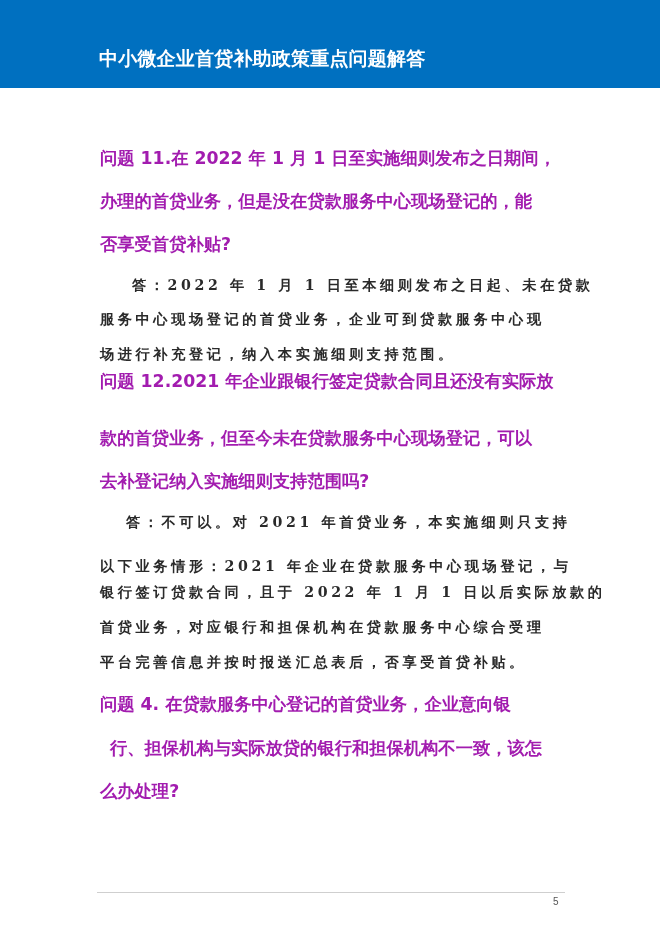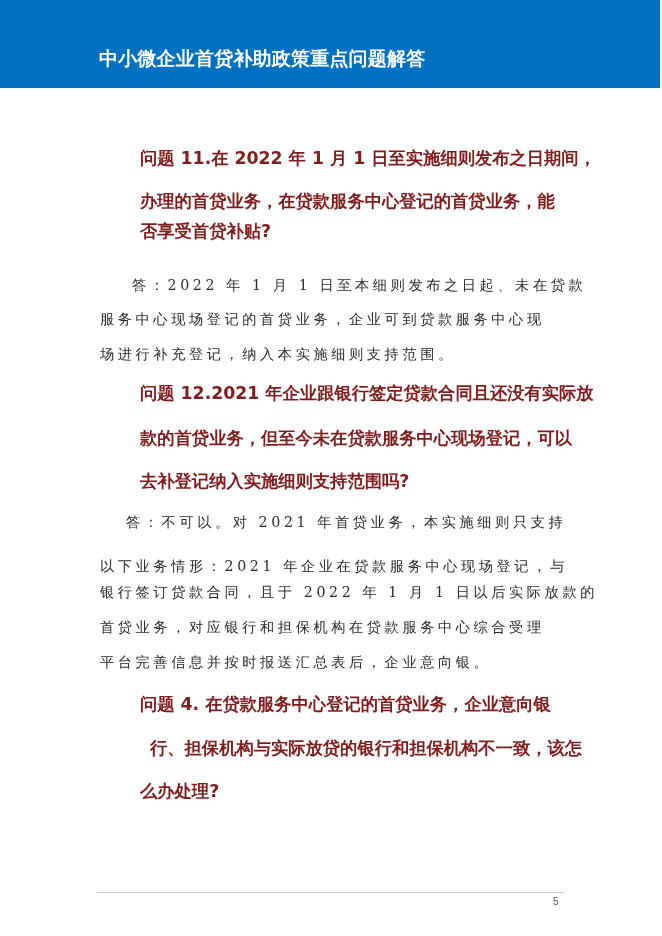--- a/index.html
+++ b/index.html
@@ -9,62 +9,63 @@
     }
     .header {
       position: absolute; left: 0; top: 0; width: 660px; height: 88px; background: #0070c0;
     }
     .header-title {
       position: absolute; left: 99px; top: 46px; font-size: 19px; font-weight: bold;
       color: #ffffff; letter-spacing: 0.2px; white-space: nowrap;
     }
     .content { position: absolute; left: 100px; top: 0; width: 462px; }
     .q-line {
-      position: absolute; left: 0; font-size: 17.3px; font-weight: bold; color: #7f1d1d;
-      white-space: nowrap; line-height: 22px; margin-left: 40px;
+      position: absolute; left: 0; font-size: 17.3px; font-weight: bold; color: #a21caf;
+      white-space: nowrap; line-height: 22px;
     }
     .a-line {
       position: absolute; left: 0; font-size: 14.2px; color: #2a2a2a; white-space: nowrap;
       line-height: 20px; letter-spacing: 3.6px;
       font-family: "DejaVu Serif", "Liberation Serif", serif;
+      font-weight: bold;
     }
     .footer-rule {
       position: absolute; left: 97px; top: 892px; width: 468px; height: 1px; background: #cfcfcf;
     }
     .page-number {
       position: absolute; left: 553px; top: 896px; font-size: 10px; color: #555;
       font-family: "Liberation Sans", sans-serif;
     }
   </style>
 </head>
 <body>
 
 <div class="header">
   <div class="header-title">中小微企业首贷补助政策重点问题解答</div>
 </div>
 
 <div class="content">
 
   <div class="q-line" style="top:147px">问题 11.在 2022 年 1 月 1 日至实施细则发布之日期间，</div>
-  <div class="q-line" style="top:190px">办理的首贷业务，在贷款服务中心登记的首贷业务，能</div>
-  <div class="q-line" style="top:220px">否享受首贷补贴?</div>
+  <div class="q-line" style="top:190px">办理的首贷业务，但是没在贷款服务中心现场登记的，能</div>
+  <div class="q-line" style="top:233px">否享受首贷补贴?</div>
 
   <div class="a-line" style="top:275px; left:32px">答：2022 年 1 月 1 日至本细则发布之日起、未在贷款</div>
   <div class="a-line" style="top:309px">服务中心现场登记的首贷业务，企业可到贷款服务中心现</div>
   <div class="a-line" style="top:344px">场进行补充登记，纳入本实施细则支持范围。</div>
 
-  <div class="q-line" style="top:382px">问题 12.2021 年企业跟银行签定贷款合同且还没有实际放</div>
+  <div class="q-line" style="top:370px">问题 12.2021 年企业跟银行签定贷款合同且还没有实际放</div>
   <div class="q-line" style="top:427px">款的首贷业务，但至今未在贷款服务中心现场登记，可以</div>
   <div class="q-line" style="top:470px">去补登记纳入实施细则支持范围吗?</div>
 
   <div class="a-line" style="top:512px; left:26px">答：不可以。对 2021 年首贷业务，本实施细则只支持</div>
   <div class="a-line" style="top:556px">以下业务情形：2021 年企业在贷款服务中心现场登记，与</div>
   <div class="a-line" style="top:582px">银行签订贷款合同，且于 2022 年 1 月 1 日以后实际放款的</div>
   <div class="a-line" style="top:617px">首贷业务，对应银行和担保机构在贷款服务中心综合受理</div>
-  <div class="a-line" style="top:652px">平台完善信息并按时报送汇总表后，企业意向银。</div>
+  <div class="a-line" style="top:652px">平台完善信息并按时报送汇总表后，否享受首贷补贴。</div>
 
   <div class="q-line" style="top:693px">问题 4. 在贷款服务中心登记的首贷业务，企业意向银</div>
   <div class="q-line" style="top:737px; left:10px">行、担保机构与实际放贷的银行和担保机构不一致，该怎</div>
   <div class="q-line" style="top:780px">么办处理?</div>
 </div>
 
 <div class="footer-rule"></div>
 <div class="page-number">5</div>
 
 </body></html>

